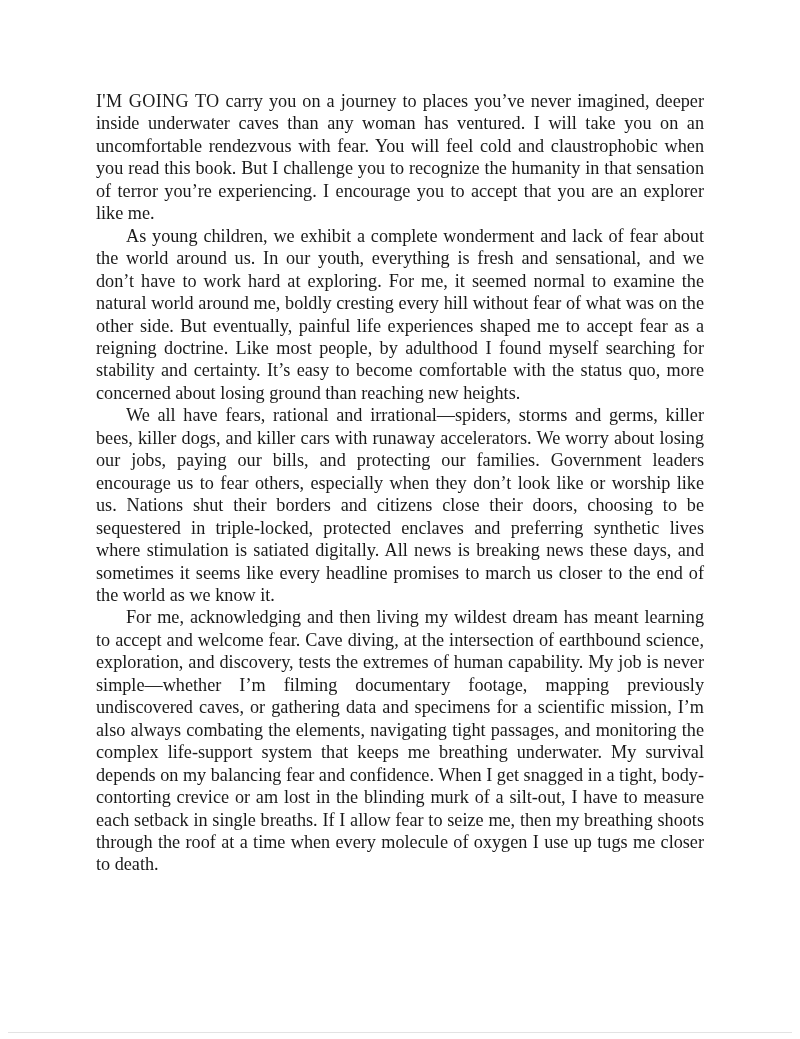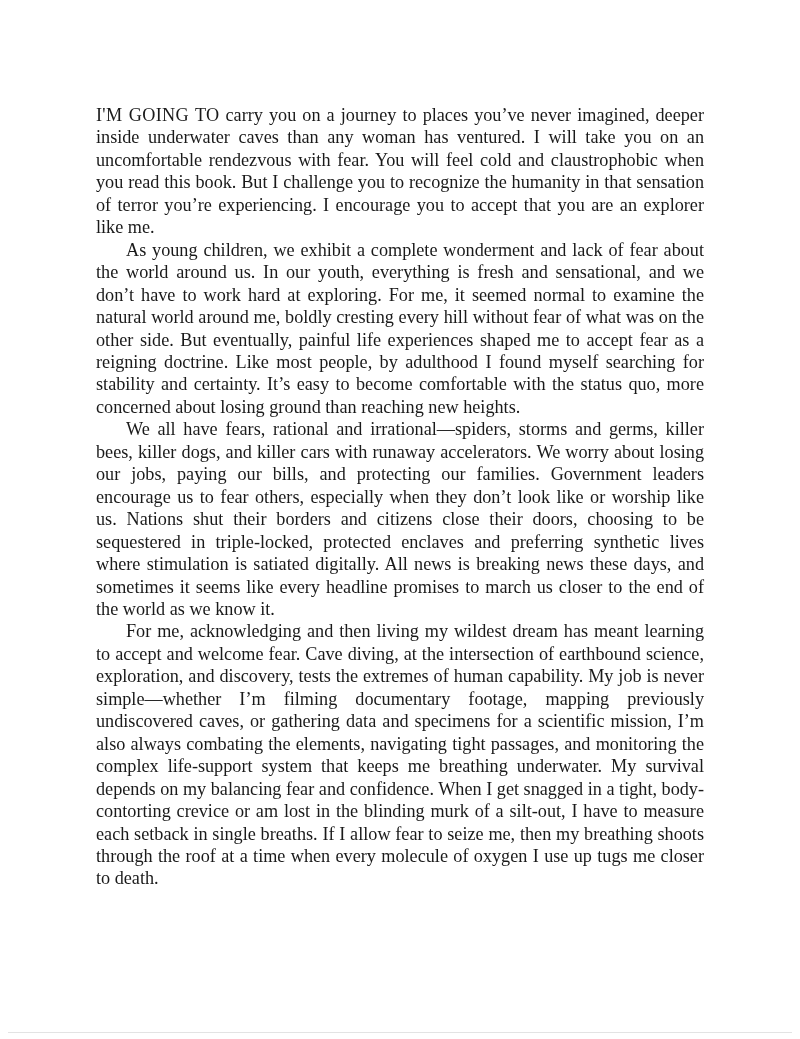--- a/index.html
+++ b/index.html
@@ -23,21 +23,21 @@
     top: 0;
     width: 800px;
     height: 1039px;
     background: #ffffff;
     box-sizing: border-box;
   }
 
   #text-block {
     position: absolute;
     left: 96px;
-    top: 104px;
+    top: 90px;
     width: 608px;
   }
 
   p.body-para {
     margin: 0;
     padding: 0;
     font-size: 18.2px;
     line-height: 22.45px;
     text-align: justify;
     text-justify: inter-word;

